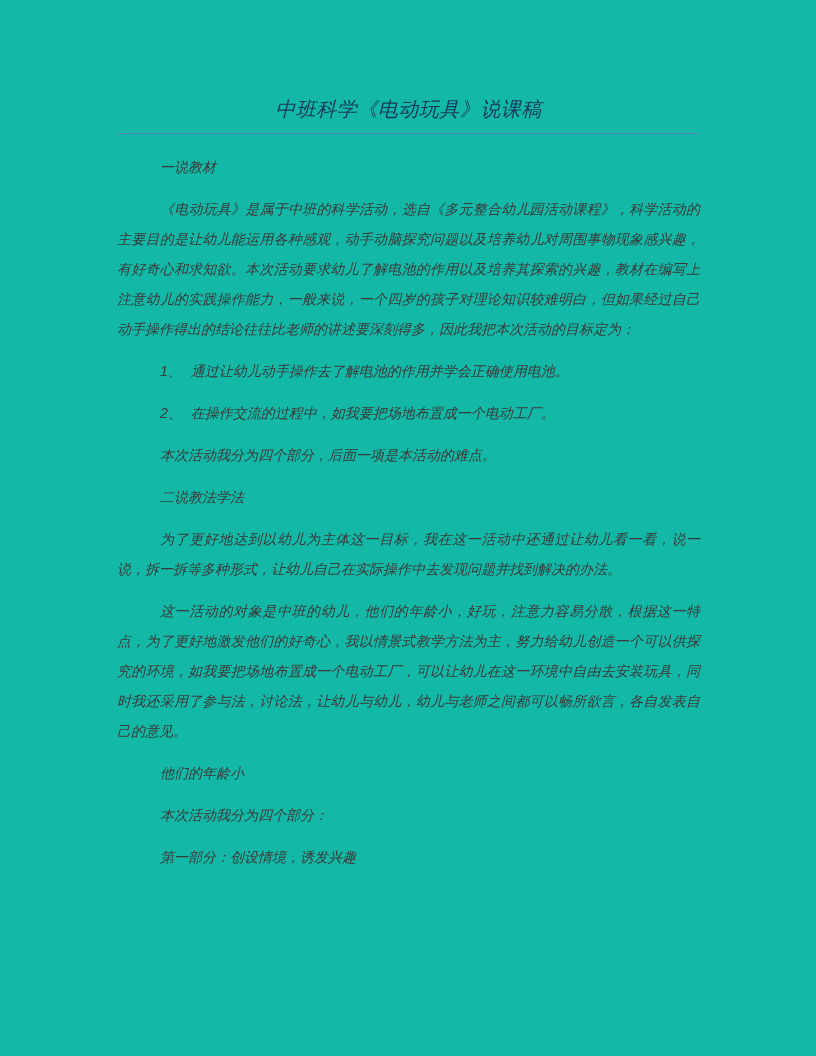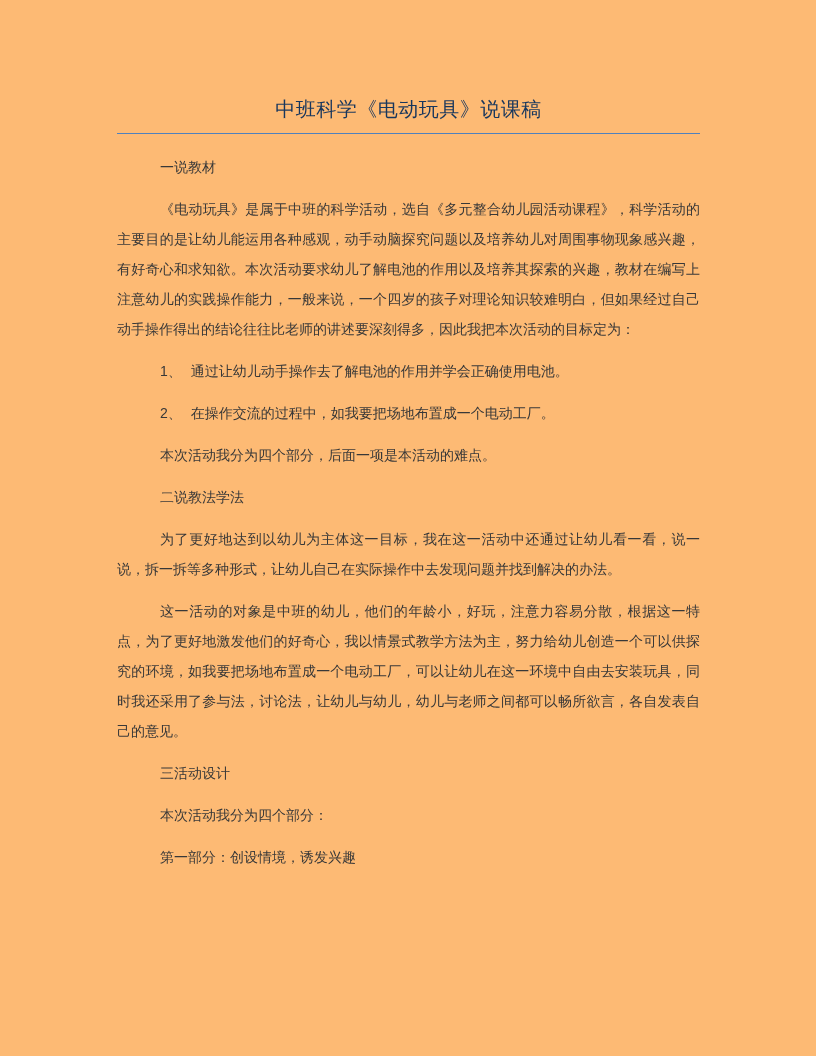--- a/index.html
+++ b/index.html
@@ -38,28 +38,28 @@
     word-break: break-all;
     overflow-wrap: break-word;
   }
   .content p.para .num {
     margin-right: 9px;
   }
 </style>
 </head>
 <body>
 
-<div class="page" style="color: rgb(56, 56, 56); background: #fdba74;">
+<div class="page" style="color: rgb(56, 56, 56); background: #14b8a6; font-style: italic;">
   <h1 class="doc-title" style="color: rgb(23, 54, 93); border-bottom-color: rgb(79, 129, 189);">中班科学《电动玩具》说课稿</h1>
   <div class="content" id="paragraphs">
       <p class="para heading">一说教材</p>
       <p class="para body">《电动玩具》是属于中班的科学活动，选自《多元整合幼儿园活动课程》，科学活动的主要目的是让幼儿能运用各种感观，动手动脑探究问题以及培养幼儿对周围事物现象感兴趣，有好奇心和求知欲。本次活动要求幼儿了解电池的作用以及培养其探索的兴趣，教材在编写上注意幼儿的实践操作能力，一般来说，一个四岁的孩子对理论知识较难明白，但如果经过自己动手操作得出的结论往往比老师的讲述要深刻得多，因此我把本次活动的目标定为：</p>
       <p class="para list-item"><span class="num">1、</span><span>通过让幼儿动手操作去了解电池的作用并学会正确使用电池。</span></p>
       <p class="para list-item"><span class="num">2、</span><span>在操作交流的过程中，如我要把场地布置成一个电动工厂。</span></p>
       <p class="para body">本次活动我分为四个部分，后面一项是本活动的难点。</p>
       <p class="para heading">二说教法学法</p>
       <p class="para body">为了更好地达到以幼儿为主体这一目标，我在这一活动中还通过让幼儿看一看，说一说，拆一拆等多种形式，让幼儿自己在实际操作中去发现问题并找到解决的办法。</p>
       <p class="para body">这一活动的对象是中班的幼儿，他们的年龄小，好玩，注意力容易分散，根据这一特点，为了更好地激发他们的好奇心，我以情景式教学方法为主，努力给幼儿创造一个可以供探究的环境，如我要把场地布置成一个电动工厂，可以让幼儿在这一环境中自由去安装玩具，同时我还采用了参与法，讨论法，让幼儿与幼儿，幼儿与老师之间都可以畅所欲言，各自发表自己的意见。</p>
-      <p class="para heading">三活动设计</p>
+      <p class="para heading">他们的年龄小</p>
       <p class="para body">本次活动我分为四个部分：</p>
       <p class="para body">第一部分：创设情境，诱发兴趣</p>
     </div>
 </div>
 
 </body></html>

